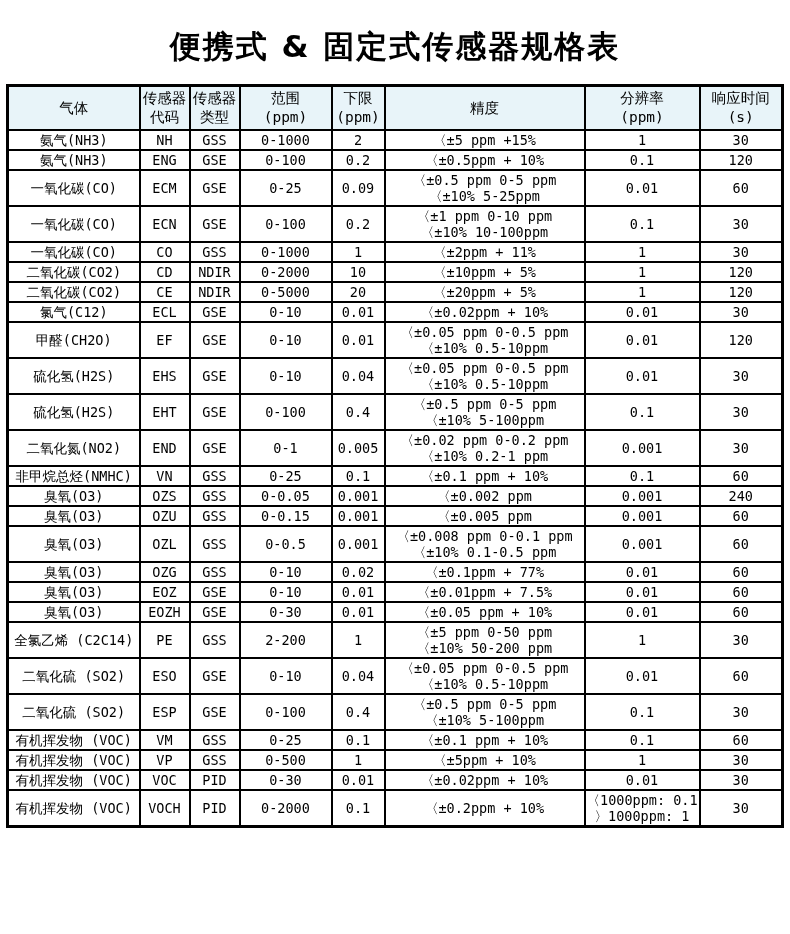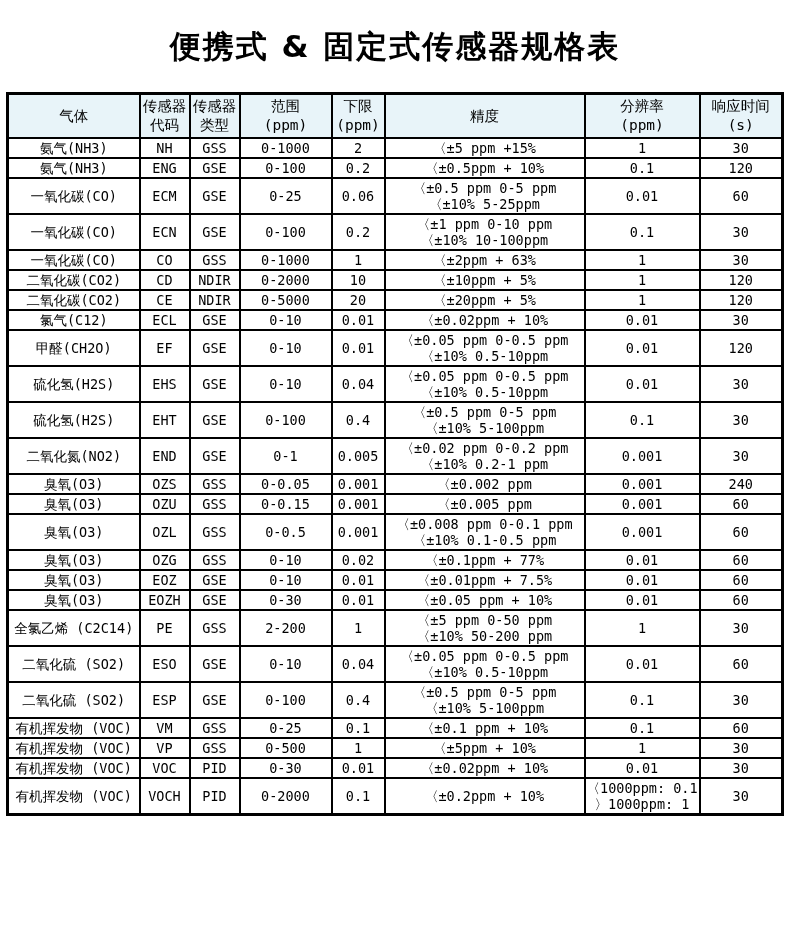--- a/index.html
+++ b/index.html
@@ -17,21 +17,21 @@
     text-align: center;
     font-size: 31px;
     font-weight: bold;
     letter-spacing: 2px;
     font-family: "DejaVu Sans", "Liberation Sans", sans-serif;
     border-radius: 21px;
   }
   table.spec-table {
     border-collapse: collapse;
     table-layout: fixed;
-    margin: 12px auto;
+    margin: 4px auto;
     width: 775px;
     border: 3px solid var(--border-color);
   }
   .spec-table th, .spec-table td {
     border: 2px solid var(--border-color);
     text-align: center;
     vertical-align: middle;
     font-size: 13.5px;
     line-height: 16px;
     padding: 1px 1px;
@@ -103,42 +103,42 @@
           <td>0.2</td>
           <td>〈±0.5ppm + 10%</td>
           <td>0.1</td>
           <td>120</td>
         </tr>
         <tr>
           <td>一氧化碳(CO)</td>
           <td>ECM</td>
           <td>GSE</td>
           <td>0-25</td>
-          <td>0.06</td>
+          <td>0.09</td>
           <td>〈±0.5 ppm 0-5 ppm<br>〈±10% 5-25ppm</td>
           <td>0.01</td>
           <td>60</td>
         </tr>
         <tr>
           <td>一氧化碳(CO)</td>
           <td>ECN</td>
           <td>GSE</td>
           <td>0-100</td>
           <td>0.2</td>
           <td>〈±1 ppm 0-10 ppm<br>〈±10% 10-100ppm</td>
           <td>0.1</td>
           <td>30</td>
         </tr>
         <tr>
           <td>一氧化碳(CO)</td>
           <td>CO</td>
           <td>GSS</td>
           <td>0-1000</td>
           <td>1</td>
-          <td>〈±2ppm + 63%</td>
+          <td>〈±2ppm + 11%</td>
           <td>1</td>
           <td>30</td>
         </tr>
         <tr>
           <td>二氧化碳(CO2)</td>
           <td>CD</td>
           <td>NDIR</td>
           <td>0-2000</td>
           <td>10</td>
           <td>〈±10ppm + 5%</td>
@@ -199,20 +199,30 @@
           <td>二氧化氮(NO2)</td>
           <td>END</td>
           <td>GSE</td>
           <td>0-1</td>
           <td>0.005</td>
           <td>〈±0.02 ppm 0-0.2 ppm<br>〈±10% 0.2-1 ppm</td>
           <td>0.001</td>
           <td>30</td>
         </tr>
         <tr>
+          <td>非甲烷总烃(NMHC)</td>
+          <td>VN</td>
+          <td>GSS</td>
+          <td>0-25</td>
+          <td>0.1</td>
+          <td>〈±0.1 ppm + 10%</td>
+          <td>0.1</td>
+          <td>60</td>
+        </tr>
+        <tr>
           <td>臭氧(O3)</td>
           <td>OZS</td>
           <td>GSS</td>
           <td>0-0.05</td>
           <td>0.001</td>
           <td>〈±0.002 ppm</td>
           <td>0.001</td>
           <td>240</td>
         </tr>
         <tr>

